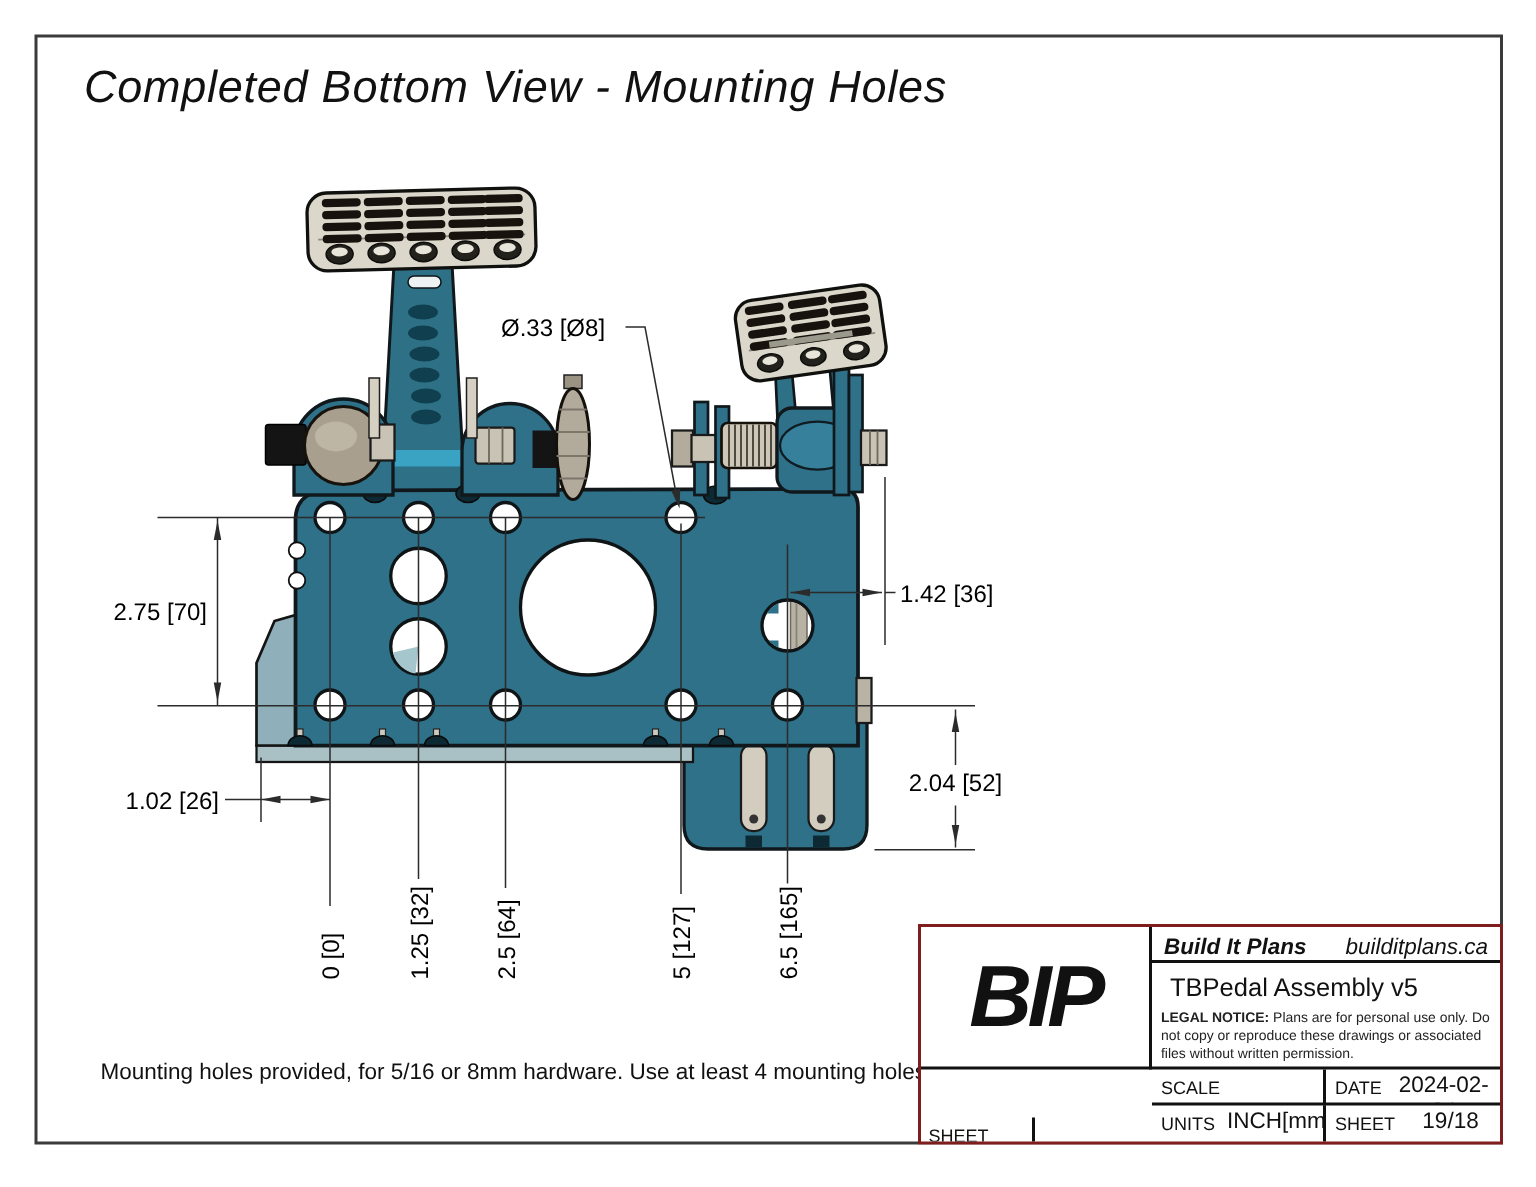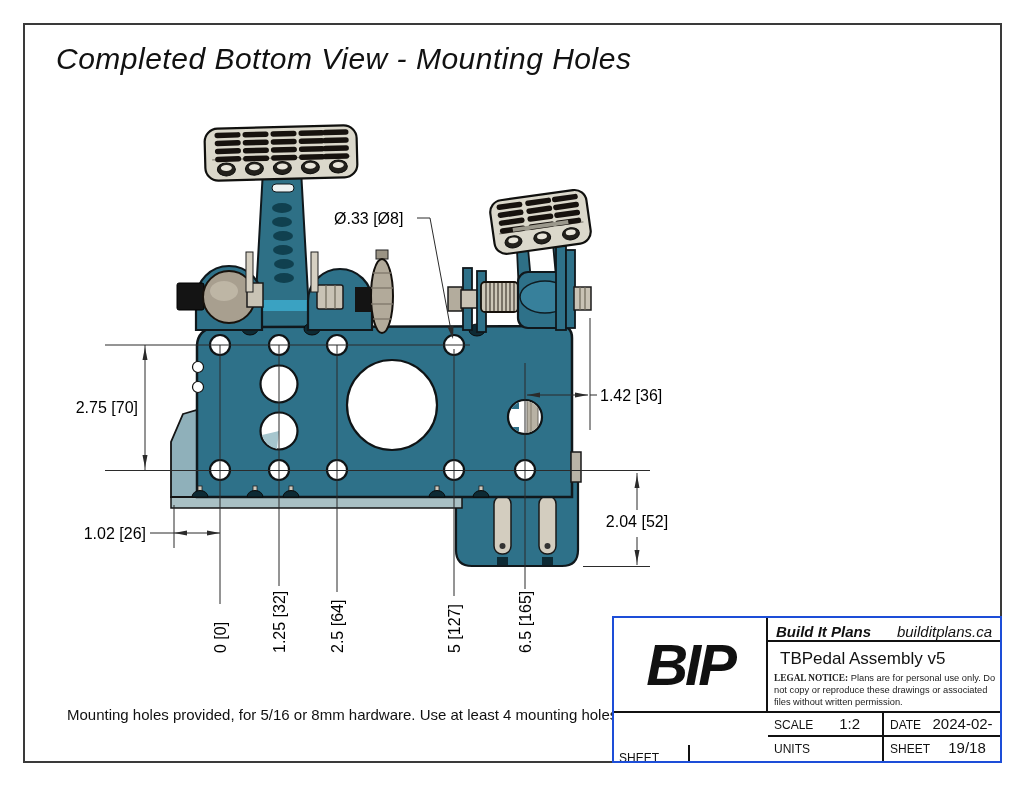--- a/index.html
+++ b/index.html
@@ -6,45 +6,45 @@
   .page{position:relative;width:1024px;height:791px;background:#fff;overflow:hidden;
         font-family:"Liberation Sans",sans-serif;color:#111;}
   .sheet-border{position:absolute;left:23px;top:23px;width:979px;height:740px;
         border:2px solid #3a3a3a;box-sizing:border-box;}
   .title{position:absolute;left:56px;top:42px;font-size:30px;font-style:italic;
         font-weight:400;letter-spacing:.5px;white-space:nowrap;}
   .note{position:absolute;left:67px;top:706px;font-size:15px;}
   svg.drawing{position:absolute;left:0;top:0;}
 
   
-  .tb{position:absolute;left:612px;top:616px;width:390px;height:147px;border:2px solid #1d4ed8;
+  .tb{position:absolute;left:612px;top:616px;width:390px;height:147px;border:2px solid #7f1d1d;
       box-sizing:border-box;display:grid;grid-template-columns:76px 78px 116px auto;
       grid-template-rows:24px 46px 25px 24px auto;background:#fff;}
   .tb>div{box-sizing:border-box;overflow:hidden;}
   .bR{border-right:2px solid #111;}
   .bB{border-bottom:2px solid #111;}
   .cell-bip{grid-column:1/3;grid-row:1/4;display:flex;align-items:center;justify-content:center;}
   .bip{font-size:58px;font-weight:bold;font-style:italic;letter-spacing:-3px;line-height:1;}
   .cell-brand{grid-column:3/5;grid-row:1;display:flex;justify-content:space-between;
       align-items:flex-end;padding:0 8px;font-style:italic;font-size:15px;}
   .brand-left{font-weight:bold;}
   .cell-title{grid-column:3/5;grid-row:2/4;position:relative;}
   .dwg-title{position:absolute;left:12px;top:7px;font-size:17px;}
   .legal{position:absolute;left:6px;bottom:3px;right:3px;font-size:9.3px;line-height:1.3;color:#222;}
-  .legal b{font-weight:bold;font-family:Liberation Serif, serif;}
+  .legal b{font-weight:bold;}
   .cell-label{font-size:12px;}
   .cell-sheetsize{grid-column:1;grid-row:4/6;padding:3px 5px;text-align:left;margin-top:32px;}
   .cell-sheetsize .val{display:block;text-align:center;font-size:16px;margin-top:6px;}
   .cell-qty{grid-column:2;grid-row:4/6;padding:3px 6px;}
   .kv{display:flex;align-items:flex-start;padding:2px 4px 0 6px;gap:8px;}
   .kv .cell-label{padding-top:3px;}
   .kv .val{font-size:15px;flex:1;text-align:center;}
-  .cell-scale{grid-column:3;grid-row:4;}
+  .cell-scale{grid-column:3;grid-row:4;flex-direction:column;}
   .cell-date{grid-column:4;grid-row:4;}
-  .cell-units{grid-column:3;grid-row:5;flex-direction:column;}
+  .cell-units{grid-column:3;grid-row:5;}
   .cell-sheet{grid-column:4;grid-row:5;}
 
   
   text{font-family:"Liberation Sans",sans-serif;font-size:16px;fill:#000;}
 </style>
 </head>
 <body>
 
 <div class="page">
   <div class="sheet-border"></div>

